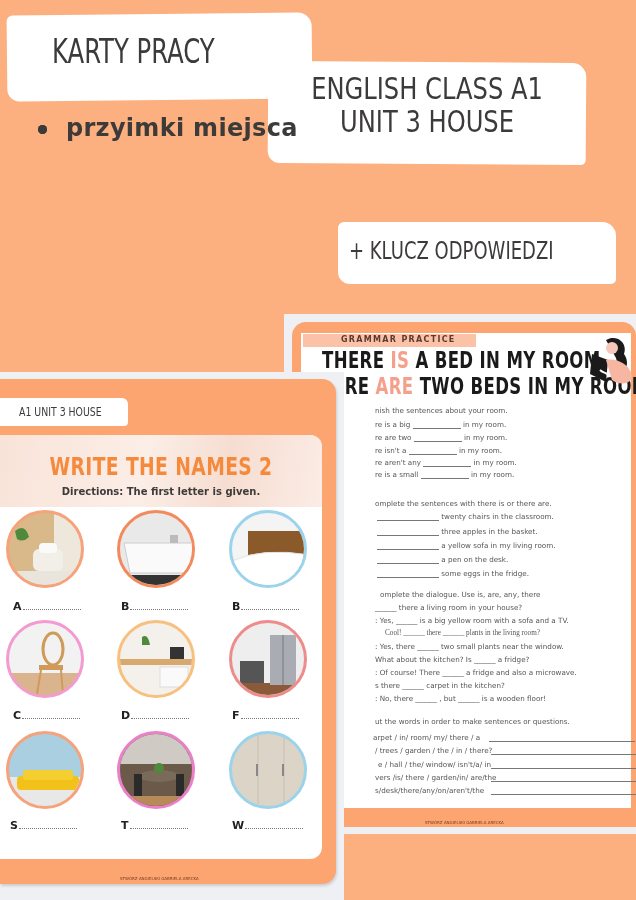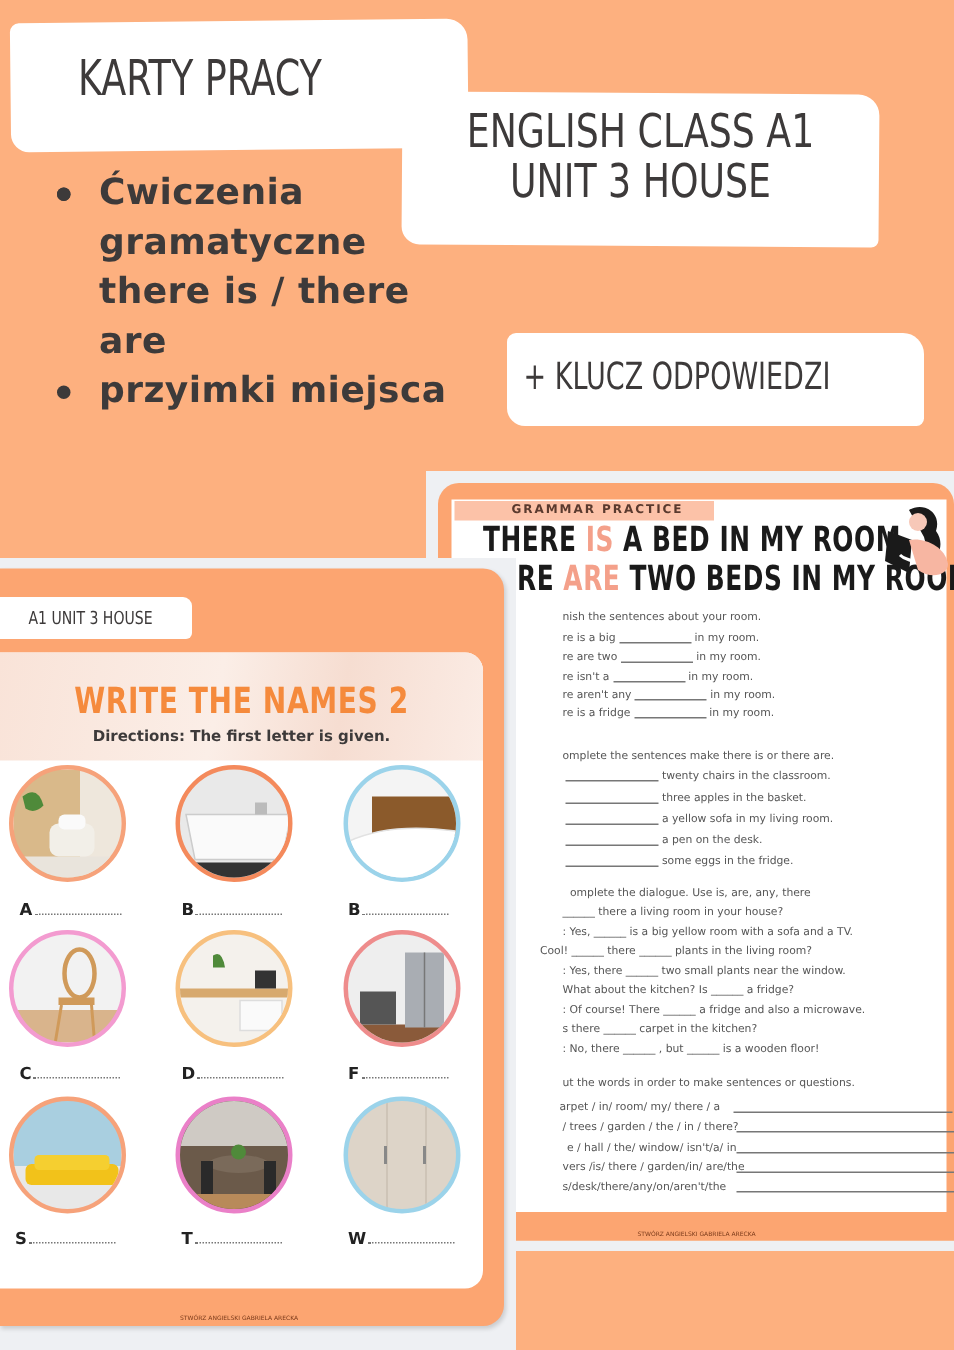--- a/index.html
+++ b/index.html
@@ -142,21 +142,20 @@
 <body>
 
 <div class="brush" id="title-box"></div>
 <div id="title-text">KARTY PRACY</div>
 
 <div class="brush" id="subtitle-box"></div>
 <div id="subtitle-text">ENGLISH CLASS A1 UNIT 3 HOUSE</div>
 
 <ul id="bullets">
   <li><span class="dot"></span></li>
-  <li><span class="dot"></span><span>Ćwiczenia gramatyczne there is / there are</span></li>
   <li><span class="dot"></span><span>przyimki miejsca</span></li>
 </ul>
 
 <div class="brush" id="klucz-box"></div>
 <div id="klucz-text">+ KLUCZ ODPOWIEDZI</div>
 
 <div id="grammar-frame"></div>
 <div id="grammar-sheet"></div>
 <div id="grammar-inner"></div>
 <div id="grammar-tag"></div>
@@ -171,33 +170,33 @@
   <path d="M6 18 L22 24 L20 46 L4 38 Z" fill="#1a1a1a"></path>
   <path d="M20 24 C30 22 44 28 46 40 C46 48 34 50 26 44 Z" fill="#f7b6a2"></path>
   <path d="M14 34 C18 38 22 36 22 40" stroke="#fff" stroke-width="2" fill="none"></path>
 </svg>
 
 <div class="g-line" style="left:343px;top:406px;">nish the sentences about your room.</div>
 <div class="g-line" style="left:343px;top:420px;"><span>re is a big</span> <span class="g-blank" style="width:48px"></span> <span>in my room.</span></div>
 <div class="g-line" style="left:343px;top:433px;"><span>re are two</span> <span class="g-blank" style="width:48px"></span> <span>in my room.</span></div>
 <div class="g-line" style="left:343px;top:446px;"><span>re isn't a</span> <span class="g-blank" style="width:48px"></span> <span>in my room.</span></div>
 <div class="g-line" style="left:343px;top:458px;"><span>re aren't any</span> <span class="g-blank" style="width:48px"></span> <span>in my room.</span></div>
-<div class="g-line" style="left:343px;top:470px;"><span>re is a fridge</span> <span class="g-blank" style="width:48px"></span> <span>in my room.</span></div>
-
-<div class="g-line" style="left:343px;top:499px;">omplete the sentences make there is or there are.</div>
+<div class="g-line" style="left:343px;top:470px;"><span>re is a small</span> <span class="g-blank" style="width:48px"></span> <span>in my room.</span></div>
+
+<div class="g-line" style="left:343px;top:499px;">omplete the sentences with there is or there are.</div>
 <div class="g-line" style="left:345px;top:512px;"><span class="g-blank" style="width:62px"></span> <span>twenty chairs in the classroom.</span></div>
 <div class="g-line" style="left:345px;top:527px;"><span class="g-blank" style="width:62px"></span> <span>three apples in the basket.</span></div>
 <div class="g-line" style="left:345px;top:541px;"><span class="g-blank" style="width:62px"></span> <span>a yellow sofa in my living room.</span></div>
 <div class="g-line" style="left:345px;top:555px;"><span class="g-blank" style="width:62px"></span> <span>a pen on the desk.</span></div>
 <div class="g-line" style="left:345px;top:569px;"><span class="g-blank" style="width:62px"></span> <span>some eggs in the fridge.</span></div>
 
 <div class="g-line" style="left:348px;top:590px;">omplete the dialogue. Use is, are, any, there</div>
 <div class="g-line" style="left:343px;top:603px;">______ there a living room in your house?</div>
 <div class="g-line" style="left:343px;top:616px;">: Yes, ______ is a big yellow room with a sofa and a TV.</div>
-<div class="g-line" style="left:328px;top:629px;">Cool! ______ there ______ plants in the living room?</div>
+<div class="g-line" style="left:353px;top:629px;font-family:Liberation Serif, serif;">Cool! ______ there ______ plants in the living room?</div>
 <div class="g-line" style="left:343px;top:642px;">: Yes, there ______ two small plants near the window.</div>
 <div class="g-line" style="left:343px;top:655px;">What about the kitchen? Is ______ a fridge?</div>
 <div class="g-line" style="left:343px;top:668px;">: Of course! There ______ a fridge and also a microwave.</div>
 <div class="g-line" style="left:343px;top:681px;">s there ______ carpet in the kitchen?</div>
 <div class="g-line" style="left:343px;top:694px;">: No, there ______ , but ______ is a wooden floor!</div>
 
 <div class="g-line" style="left:343px;top:717px;">ut the words in order to make sentences or questions.</div>
 <div class="g-line" style="left:341px;top:733px;"><span style="display:inline-block;width:116px">arpet / in/ room/ my/ there / a</span><span class="g-blank" style="width:146px"></span></div>
 <div class="g-line" style="left:343px;top:746px;"><span style="display:inline-block;width:116px">/ trees / garden / the / in / there?</span><span class="g-blank" style="width:146px"></span></div>
 <div class="g-line" style="left:343px;top:760px;text-align:right;"><span style="display:inline-block;width:116px">e / hall / the/ window/ isn't/a/ in</span><span class="g-blank" style="width:146px"></span></div>

